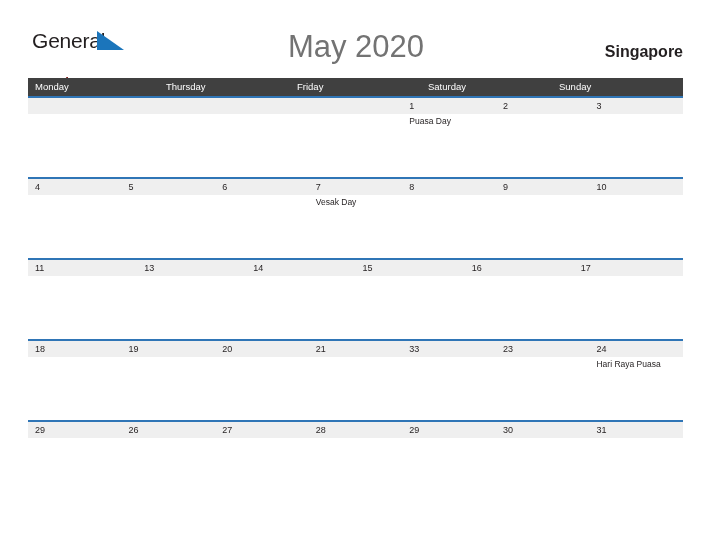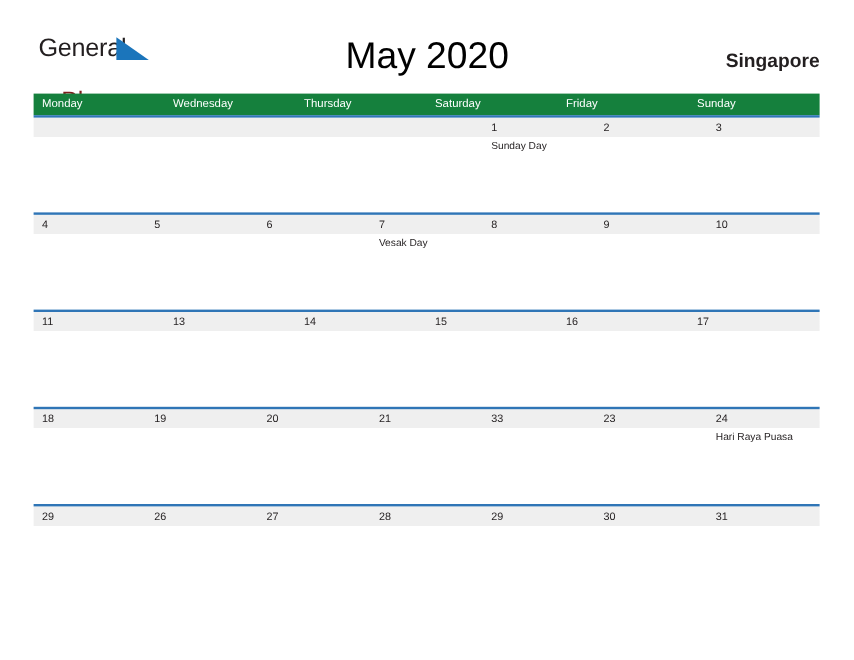--- a/index.html
+++ b/index.html
@@ -68,21 +68,21 @@
   }
 
   .month-title {
     position: absolute;
     left: 0;
     top: 29px;
     width: 712px;
     text-align: center;
     font-size: 31px;
     line-height: 36px;
-    color: #000000;
+    color: #737373;
     font-weight: normal;
     letter-spacing: 0px;
   }
 
   .locale {
     position: absolute;
     right: 29px;
     top: 43px;
     font-size: 16px;
     line-height: 18px;
@@ -96,21 +96,21 @@
     position: absolute;
     left: 28px;
     top: 78px;
     width: 655px;
   }
 
   .dow-row {
     display: flex;
     width: 655px;
     height: 18px;
-    background: #15803d;
+    background: #404040;
   }
   .dow-cell {
     flex: 1 1 0;
     font-size: 9.5px;
     line-height: 18px;
     color: #ffffff;
     padding-left: 7px;
     box-sizing: border-box;
     white-space: nowrap;
     overflow: hidden;
@@ -173,24 +173,23 @@
     <div class="month-title">May 2020</div>
 
     <div class="locale">Singapore</div>
 
   </div>
 
   <div class="calendar">
 
     <div class="dow-row">
       <div class="dow-cell">Monday</div>
-      <div class="dow-cell">Wednesday</div>
       <div class="dow-cell">Thursday</div>
+      <div class="dow-cell">Friday</div>
       <div class="dow-cell">Saturday</div>
-      <div class="dow-cell">Friday</div>
       <div class="dow-cell">Sunday</div>
     </div>
 
     <div class="week-row first">
       <div class="day-cell">
         <span class="day-num"></span>
         <span class="event"></span>
       </div>
       <div class="day-cell">
         <span class="day-num"></span>
@@ -199,21 +198,21 @@
       <div class="day-cell">
         <span class="day-num"></span>
         <span class="event"></span>
       </div>
       <div class="day-cell">
         <span class="day-num"></span>
         <span class="event"></span>
       </div>
       <div class="day-cell">
         <span class="day-num">1</span>
-        <span class="event">Sunday Day</span>
+        <span class="event">Puasa Day</span>
       </div>
       <div class="day-cell">
         <span class="day-num">2</span>
         <span class="event"></span>
       </div>
       <div class="day-cell">
         <span class="day-num">3</span>
         <span class="event"></span>
       </div>
     </div>

